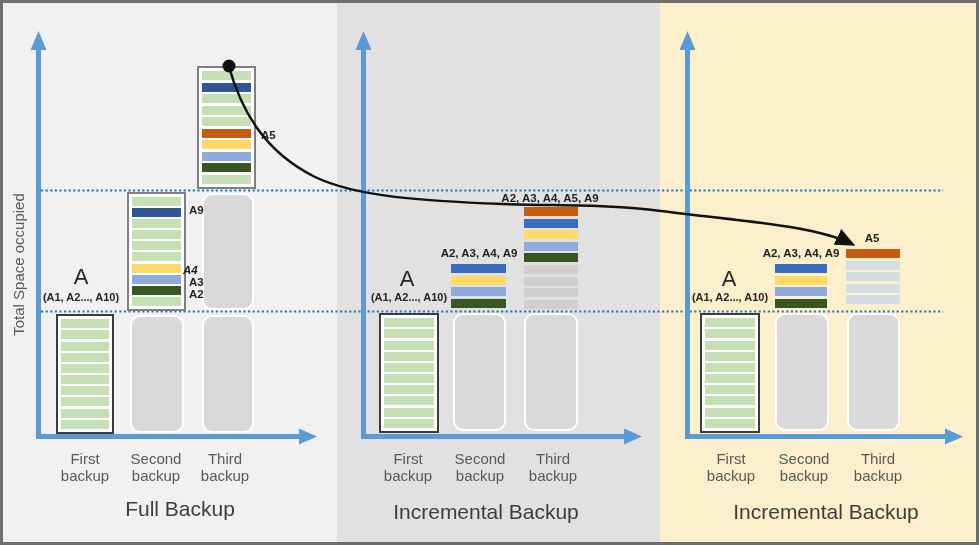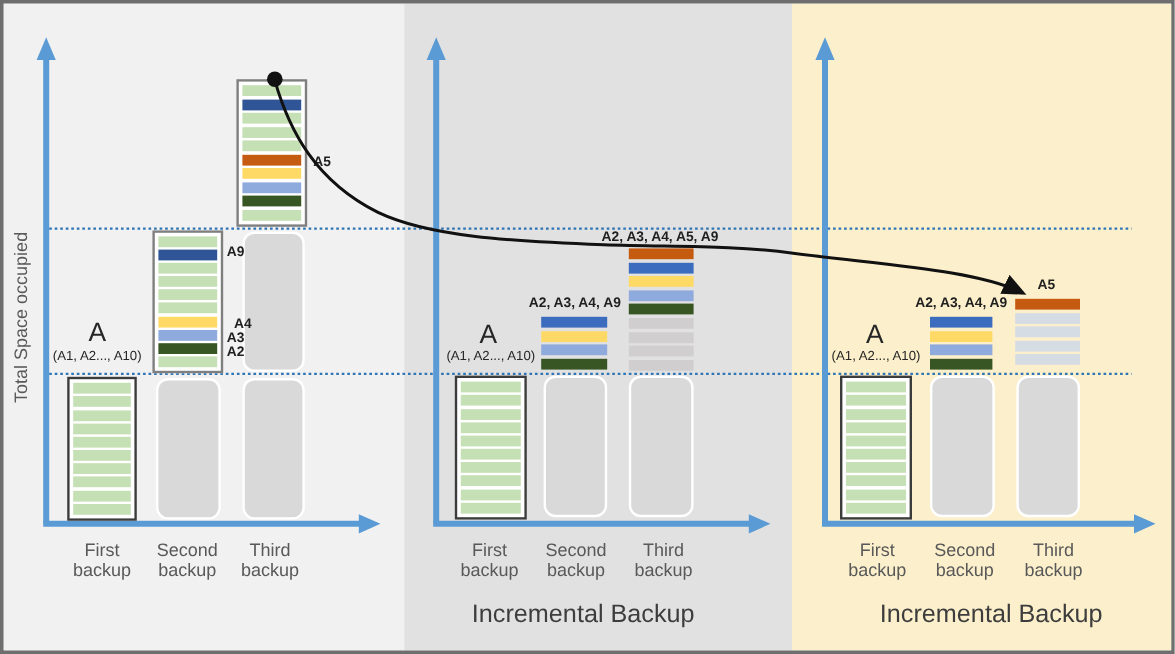--- a/index.html
+++ b/index.html
@@ -11,21 +11,21 @@
              justify-content:space-evenly; padding:1px 3px; }
   .bar-box.dark { border-color:#3c3c3c; }
   .bar-box .stripe { height:9px; flex:none; }
   .stack { position:absolute; display:flex; flex-direction:column; gap:2.6px; }
   .stack .stripe { height:9px; flex:none; }
   .gray-block { position:absolute; background:#d9d9d9; border:2px solid #ffffff;
                 border-radius:10px; box-sizing:border-box; }
   .ann { position:absolute; font-size:11.5px; font-weight:600; color:#1f1f1f; white-space:nowrap; }
   .ann.centered { transform:translateX(-50%); }
   .a-label { position:absolute; transform:translateX(-50%); font-size:22px; color:#262626; }
-  .a-sub { position:absolute; transform:translateX(-50%); font-size:11px; font-weight:400;
+  .a-sub { position:absolute; transform:translateX(-50%); font-size:11px; font-weight:700;
            color:#262626; white-space:nowrap; }
   .col-label { position:absolute; transform:translateX(-50%); text-align:center;
                font-size:15px; line-height:17px; color:#595959; }
   .panel-title { position:absolute; transform:translateX(-50%); font-size:21px; color:#3d3d3d; white-space:nowrap; }
   .y-axis-label { position:absolute; left:-135px; top:253px; width:300px; text-align:center;
                   transform:rotate(-90deg); font-size:15px; color:#595959; }
   svg.layer { position:absolute; left:0; top:0; pointer-events:none; }
 </style>
 </head>
 <body>
@@ -99,37 +99,38 @@
       <div class="stripe" style="background: rgb(255, 217, 102);"></div>
       <div class="stripe" style="background: rgb(143, 170, 220);"></div>
       <div class="stripe" style="background: rgb(55, 86, 35);"></div>
       <div class="stripe" style="background: rgb(197, 224, 180);"></div>
     </div>
 
   <div class="a-label" style="left:78px;top:261px;">A</div>
   <div class="a-sub" style="left:78px;top:288px;">(A1, A2..., A10)</div>
 
   <div class="ann" style="left:186px;top:201px;">A9</div>
-  <div class="ann" style="left:192px;top:261px;">A4</div>
+  <div class="ann" style="left:180px;top:261px;font-style:italic;">A4</div>
   <div class="ann" style="left:186px;top:273px;">A3</div>
   <div class="ann" style="left:186px;top:285px;">A2</div>
   <div class="ann" style="left:258px;top:126px;">A5</div>
 
   <div class="col-label" style="left:82px;top:447px;">
     <span>First</span><br>
     <span>backup</span>
   </div>
   <div class="col-label" style="left:153px;top:447px;">
     <span>Second</span><br>
     <span>backup</span>
   </div>
   <div class="col-label" style="left:222px;top:447px;">
     <span>Third</span><br>
     <span>backup</span>
   </div>
+  <div class="panel-title" style="left:177px;top:494px;">Full Backup</div>
 
   <div class="gray-block" style="left:450px;top:310px;width:53px;height:118px;"></div>
   <div class="gray-block" style="left:521px;top:310px;width:54px;height:118px;"></div>
 
   <div class="bar-box dark" style="left:376px;top:310px;width:60px;height:120px;">
       <div class="stripe" style="background: rgb(197, 224, 180);"></div>
       <div class="stripe" style="background: rgb(197, 224, 180);"></div>
       <div class="stripe" style="background: rgb(197, 224, 180);"></div>
       <div class="stripe" style="background: rgb(197, 224, 180);"></div>
       <div class="stripe" style="background: rgb(197, 224, 180);"></div>

